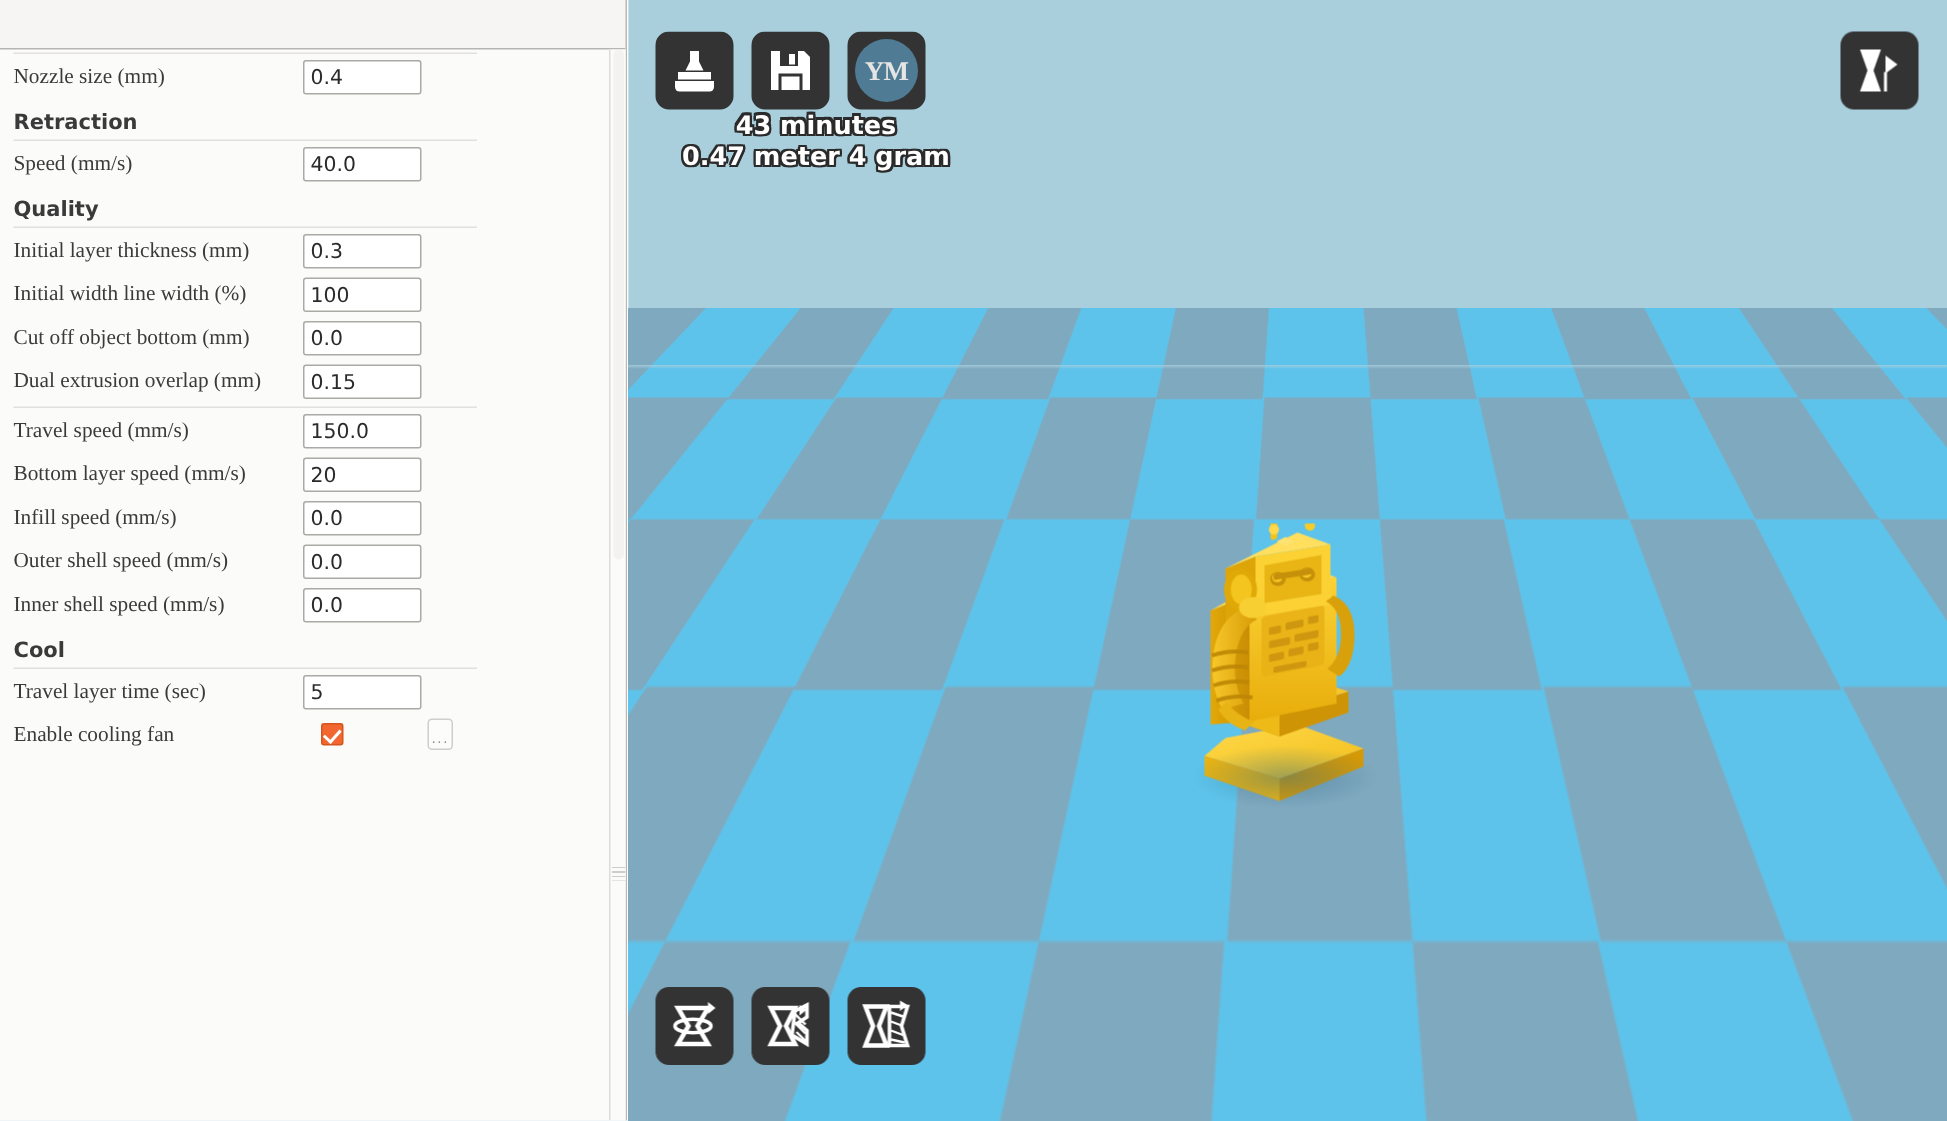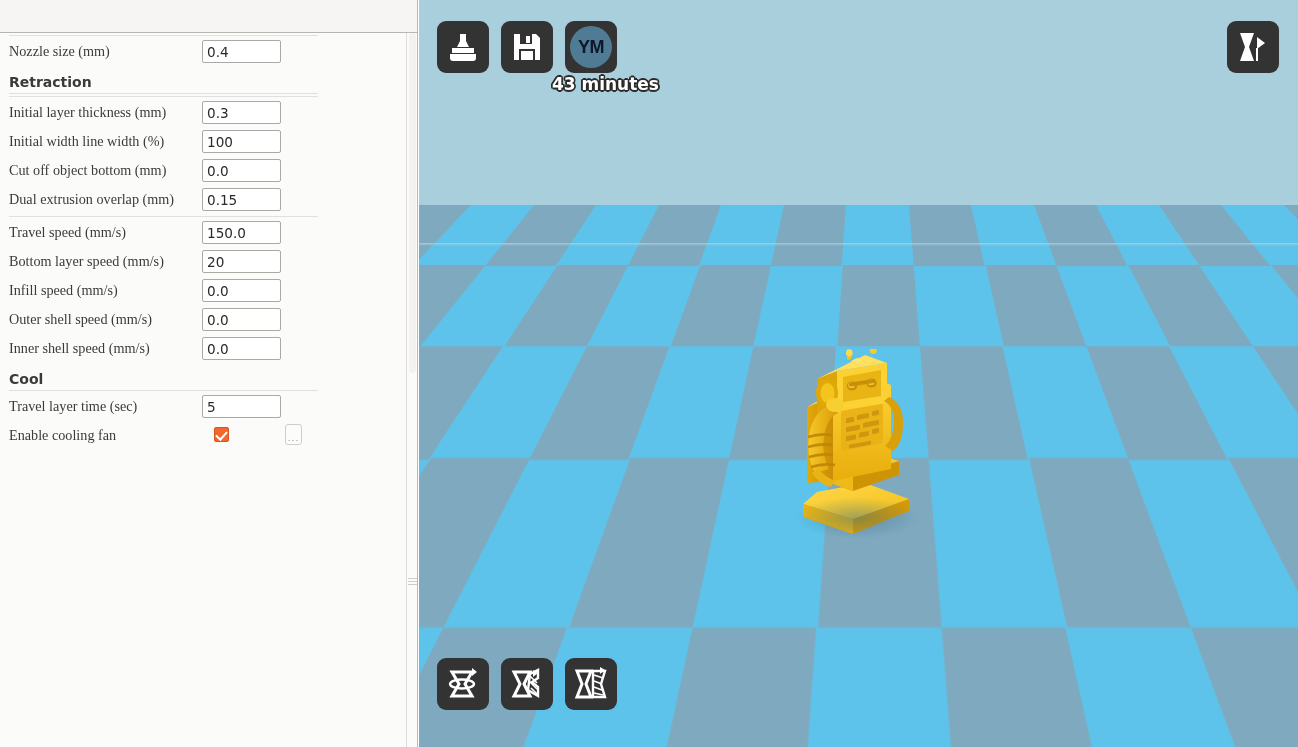--- a/index.html
+++ b/index.html
@@ -252,34 +252,34 @@
   #btn-mirror { left: 146px; top: 658px; }
   #btn-view   { left: 808px; top: 21px; }
 
   #ym-circle {
     width: 42px; height: 42px;
     border-radius: 50%;
     background: #4f7c94;
     display: flex;
     align-items: center;
     justify-content: center;
-    color: #0f172a;
+    color: #e5e5e5;
     font-size: 18px;
     font-weight: bold;
     letter-spacing: -0.5px;
-    font-family: Liberation Sans, sans-serif;
+    font-family: Liberation Serif, serif;
   }
 
   
   #print-info {
     position: absolute;
     left: 10px;
     top: 74px;
     width: 230px;
-    text-align: right;
+    text-align: center;
     font-size: 17px;
     font-weight: bold;
     color: #ffffff;
     line-height: 21px;
     text-shadow:
       -1.4px -1.4px 0 #2b2b2b,  1.4px -1.4px 0 #2b2b2b,
       -1.4px  1.4px 0 #2b2b2b,  1.4px  1.4px 0 #2b2b2b,
        0px   -1.6px 0 #2b2b2b,  0px    1.6px 0 #2b2b2b,
       -1.6px  0px   0 #2b2b2b,  1.6px  0px   0 #2b2b2b;
     white-space: nowrap;
@@ -312,20 +312,25 @@
 
     <div id="settings-body">
       <div id="settings-inner">
           <div class="group-rule"></div>
           <div class="setting-row">
             <div class="setting-label">Nozzle size (mm)</div>
             <input class="setting-field" type="text" value="0.4" style="">
           </div>
           <div class="group-header">Retraction</div>
           <div class="group-rule"></div>
+          <div class="setting-row">
+            <div class="setting-label">Speed (mm/s)</div>
+            <input class="setting-field" type="text" value="40.0" style="">
+          </div>
+          <div class="group-header">Quality</div>
           <div class="group-rule"></div>
           <div class="setting-row">
             <div class="setting-label">Initial layer thickness (mm)</div>
             <input class="setting-field" type="text" value="0.3" style="">
           </div>
           <div class="setting-row">
             <div class="setting-label">Initial width line width (%)</div>
             <input class="setting-field" type="text" value="100" style="">
           </div>
           <div class="setting-row">
@@ -491,20 +496,21 @@
         <rect x="10" y="20" width="12" height="9" fill="#ffffff"></rect>
       </svg>
     </div>
 
     <div class="vp-btn" id="btn-ym">
       <div id="ym-circle">YM</div>
     </div>
 
     <div id="print-info">
       <div>43 minutes</div>
+      <div>0.47 meter 4 gram</div>
     </div>
 
     <div class="vp-btn" id="btn-view">
       <svg width="36" height="36" viewBox="0 0 36 36">
         <path d="M5 4 h14 l-5 14 l5 14 H5 l5 -14 z" fill="#ffffff"></path>
         <path d="M22 8 l8 6 l-8 6 z" fill="#ffffff"></path>
         <path d="M21 19 h2 v13 h-2 z" fill="#ffffff"></path>
       </svg>
     </div>
 

